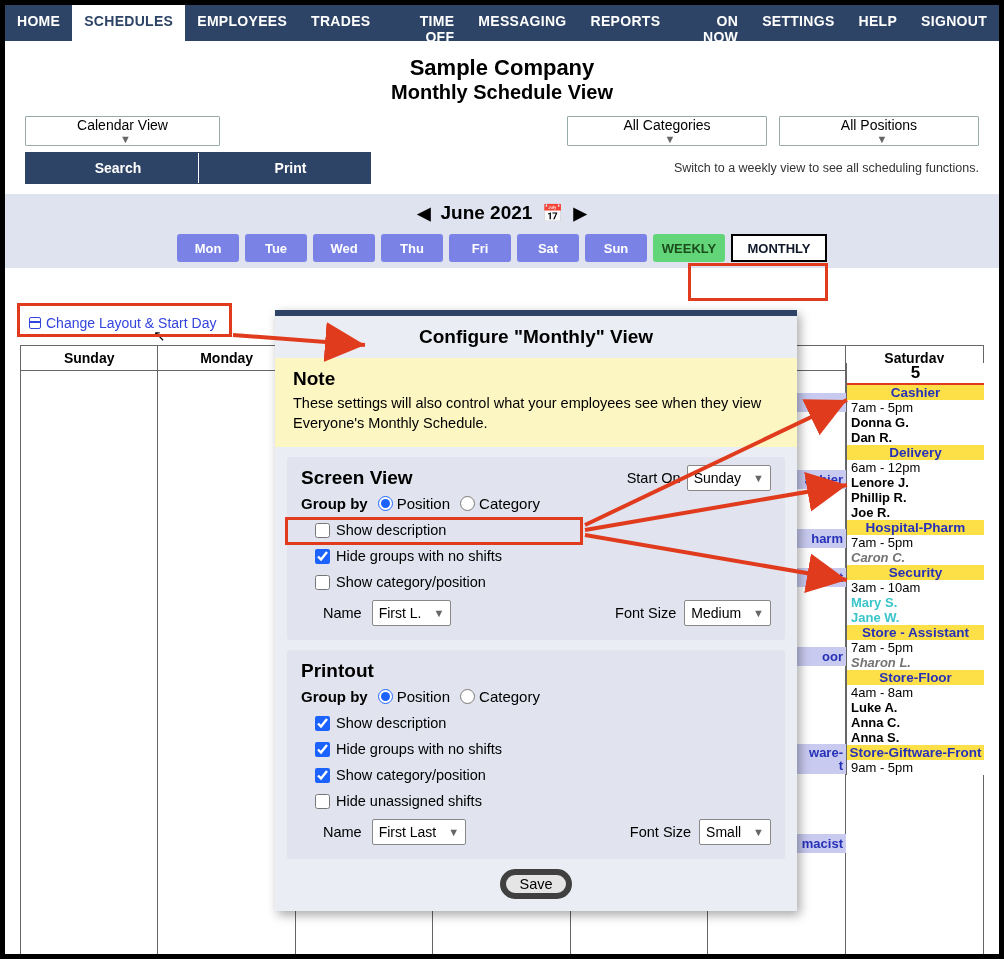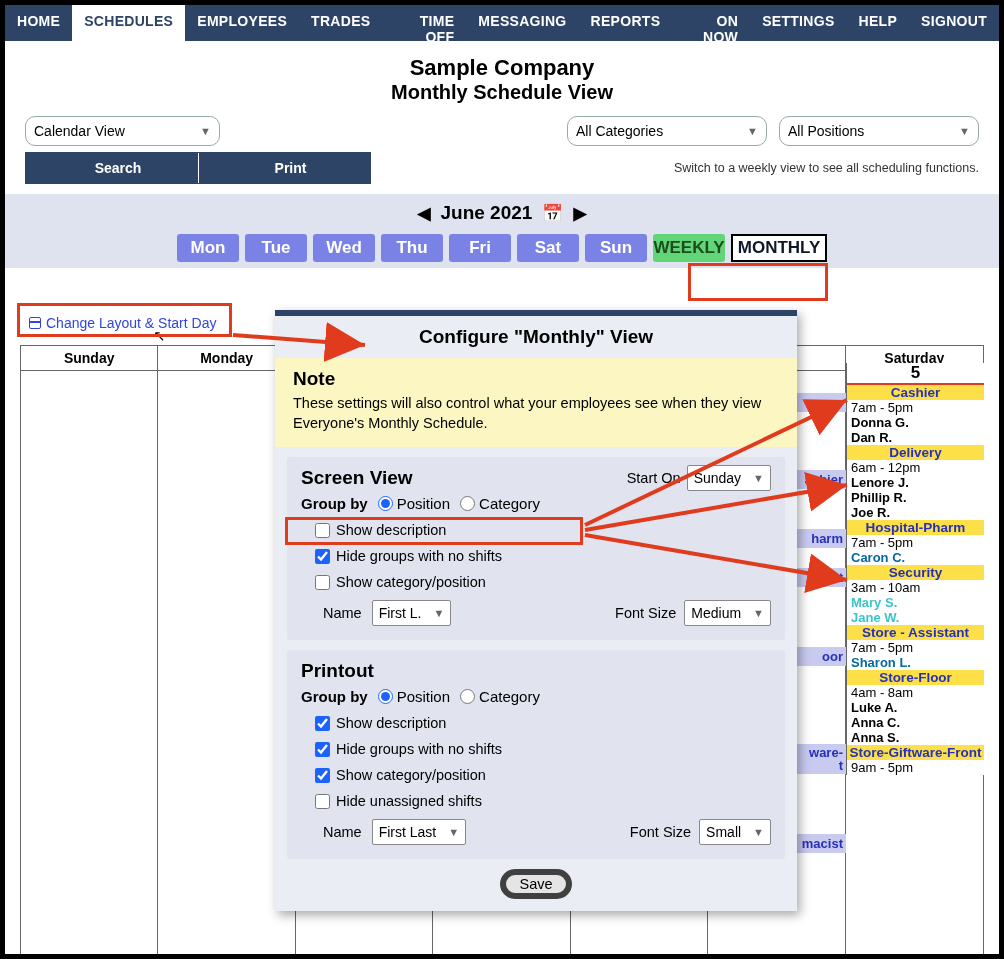--- a/index.html
+++ b/index.html
@@ -11,40 +11,40 @@
 .topnav .item { color: #fff; padding: 8px 12px; font-weight: 600; font-size: 14px; cursor: pointer; letter-spacing: .3px; }
 .topnav .item.active { background: #fff; color: #2e4466; }
 
 
 .titles { text-align: center; margin-top: 14px; }
 .titles h1 { font-size: 22px; font-weight: 700; }
 .titles h2 { font-size: 20px; font-weight: 700; }
 
 
 .selector-row { display: flex; padding: 12px 20px 6px 20px; gap: 12px; align-items: center; }
-.select { border: 1px solid #9aa; background: #fff; height: 30px; padding: 0 8px; display: flex; align-items: center; justify-content: space-between; font-size: 14px; border-radius: 10px; }
+.select { border: 1px solid #9aa; background: #fff; height: 30px; padding: 0 8px; display: flex; align-items: center; justify-content: space-between; font-size: 14px; border-radius: 1px; flex-direction: column; }
 .chev { font-size: 11px; color: #666; margin-left: 6px; }
 .sel-view { width: 195px; }
 .sel-cat { width: 200px; }
 .sel-pos { width: 200px; }
 
 
 .action-row { display: flex; align-items: center; padding: 0 20px 10px 20px; }
 .btnbar { display: flex; border: 1px solid #2e4466; }
 .btnbar .btn { width: 172px; height: 30px; display: flex; align-items: center; justify-content: center; color: #fff; background: #2e4466; font-weight: 600; cursor: pointer; padding-left: 12px; }
 .btnbar .btn + .btn { border-left: 1px solid #fff; }
 .switch-note { margin-left: auto; font-size: 12.5px; color: #333; }
 
 
 .strip { background: #dfe3f0; padding: 8px 0 0 0; }
 .monthrow { display: flex; align-items: center; justify-content: center; gap: 10px; font-size: 19px; font-weight: 700; }
 .tri { cursor: pointer; font-size: 17px; }
 .calicon { cursor: pointer; font-size: 17px; }
 .dayrow { display: flex; justify-content: center; gap: 6px; margin-top: 10px; padding-bottom: 6px; }
-.dbtn { background: #7a82e6; color: #fff; width: 62px; height: 28px; display: flex; align-items: center; justify-content: center; font-weight: 700; border-radius: 3px; cursor: pointer; font-size: 17px; }
+.dbtn { background: #7a82e6; color: #fff; width: 62px; height: 28px; display: flex; align-items: center; justify-content: center; font-weight: 700; border-radius: 3px; cursor: pointer; font-size: 13px; }
 .dbtn.weekly { background: #62d579; color: #1b4d1b; width: 72px; }
 .dbtn.monthly { background: #fff; color: #0f172a; border: 2px solid #000; width: 96px; border-radius: 0; }
 
 
 .redbox { position: absolute; border: 3px solid #e13b1e; pointer-events: none; }
 
 
 .changelayout { position: absolute; left: 24px; top: 310px; color: #3344dd; display: flex; align-items: center; gap: 5px; cursor: pointer; font-size: 14px; }
 .changelayout .ico { display: inline-block; width: 12px; height: 12px; border: 1.5px solid #3344dd; border-radius: 2px; position: relative; }
 .changelayout .ico::after { content: ""; position: absolute; left: 0; right: 0; top: 3px; height: 1.5px; background: #3344dd; }
@@ -57,21 +57,21 @@
 .calbody { position: absolute; left: 15px; top: 364px; right: 15px; bottom: 0; display: grid; grid-template-columns: repeat(7, 1fr); border-left: 1px solid #666; border-right: 1px solid #666; }
 .calbody .col { border-right: 1px solid #666; }
 .calbody .col:last-child { border-right: none; }
 
 
 .satcol { position: absolute; right: 15px; top: 358px; width: 138px; background: #fff; border-left: 1px solid #666; }
 .satcol .daynum { text-align: center; font-weight: 700; font-size: 17px; border-bottom: 2px solid #e13b1e; }
 .satcol .grp { background: #fde047; color: #2731b8; text-align: center; font-weight: 700; font-size: 13.5px; }
 .satcol .tm { font-size: 13px; padding: 0 4px; }
 .satcol .nm { font-size: 13px; font-weight: 700; padding: 0 4px; }
-.satcol .nm.gr { color: #0369a1; }
+.satcol .nm.gr { color: #737373; font-style: italic; }
 .satcol .nm.cy { color: #39c5c9; }
 
 
 .thupart { position: absolute; right: 153px; top: 358px; width: 50px; }
 .thupart .frag { background: #c8caf0; color: #2731b8; text-align: right; font-weight: 700; padding: 2px 3px; font-size: 13px; }
 .thupart .two { line-height: 1; padding: 2px 3px; }
 .thupart .gap { height: 40px; }
 
 
 .dialog { position: absolute; left: 270px; top: 305px; width: 522px; background: #ebedf4; border-top: 6px solid #2e4466; box-shadow: 3px 4px 10px rgba(0,0,0,.35); }

